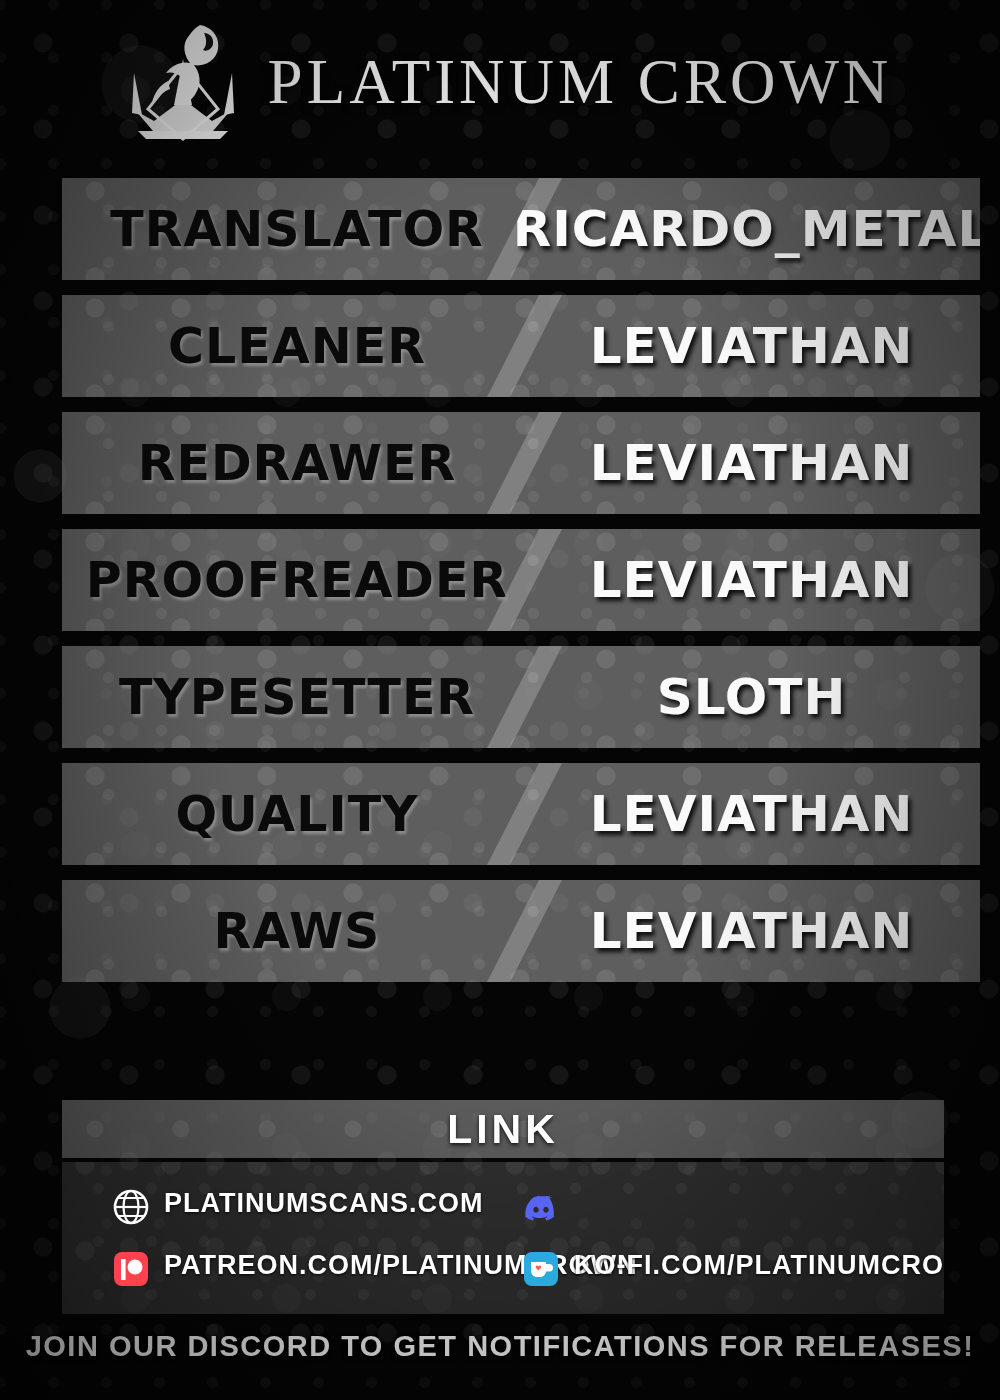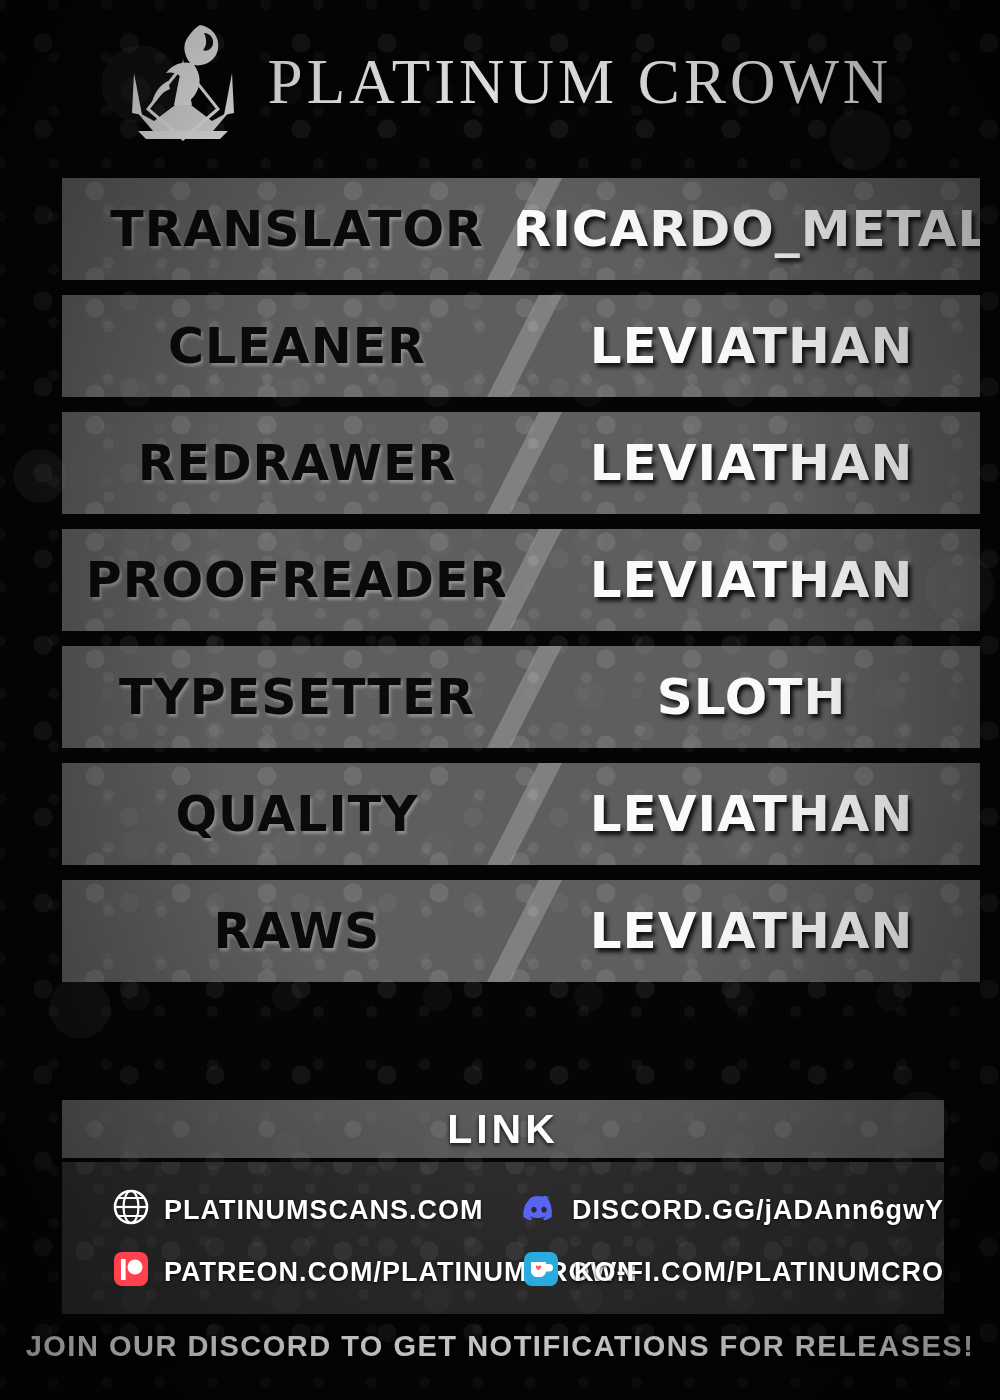--- a/index.html
+++ b/index.html
@@ -198,21 +198,21 @@
   }
   .link-row {
     position: relative;
     z-index: 2;
     display: flex;
     align-items: center;
     height: 62px;
   }
   .link-item {
     display: flex;
-    align-items: flex-end;
+    align-items: flex-start;
     gap: 14px;
   }
   .link-item.first { margin-left: 50px; width: 400px; }
   .link-item.second { margin-left: 10px; }
   .link-label {
     color: #ffffff;
     font-size: 27px;
     font-weight: bold;
     letter-spacing: 1px;
     white-space: nowrap;
@@ -355,21 +355,20 @@
           </svg>
         </span>
         <span class="link-label">PLATINUMSCANS.COM</span>
       </div>
       <div class="link-item second">
         <span class="ic">
           <svg viewBox="0 0 38 38" width="38" height="38" aria-hidden="true">
             <path fill="#5865f2" d="M30.3 9.6a24 24 0 0 0-6-1.9l-.4.8c-2.1-.3-4.2-.3-6.3 0l-.4-.8a24 24 0 0 0-6 1.9C3.8 16.2 3 22.6 3.4 28.9a24.3 24.3 0 0 0 7.4 3.7l1.5-2.5c-.8-.3-1.6-.7-2.4-1.2l.6-.5c4.6 2.2 9.6 2.2 14.2 0l.6.5c-.8.5-1.6.9-2.4 1.2l1.5 2.5a24.3 24.3 0 0 0 7.4-3.7c.6-7.3-.9-13.6-4.5-19.3zM14 24.8c-1.5 0-2.7-1.4-2.7-3 0-1.7 1.2-3 2.7-3s2.7 1.4 2.7 3c0 1.6-1.2 3-2.7 3zm10 0c-1.5 0-2.7-1.4-2.7-3 0-1.7 1.2-3 2.7-3s2.7 1.4 2.7 3c0 1.6-1.2 3-2.7 3z"></path>
           </svg>
         </span>
-        <span class="link-label">DISCORD.GG/jADAnn6gwY</span>
       </div>
     </div>
 
     <div class="link-row">
       <div class="link-item first">
         <span class="ic">
           <svg viewBox="0 0 38 38" width="38" height="38" aria-hidden="true">
             <rect x="2" y="2" width="34" height="34" rx="8" fill="#ff424d"></rect>
             <circle cx="23" cy="17" r="7.5" fill="#ffffff"></circle>
             <rect x="9" y="9" width="4.6" height="21" fill="#ffffff"></rect>

